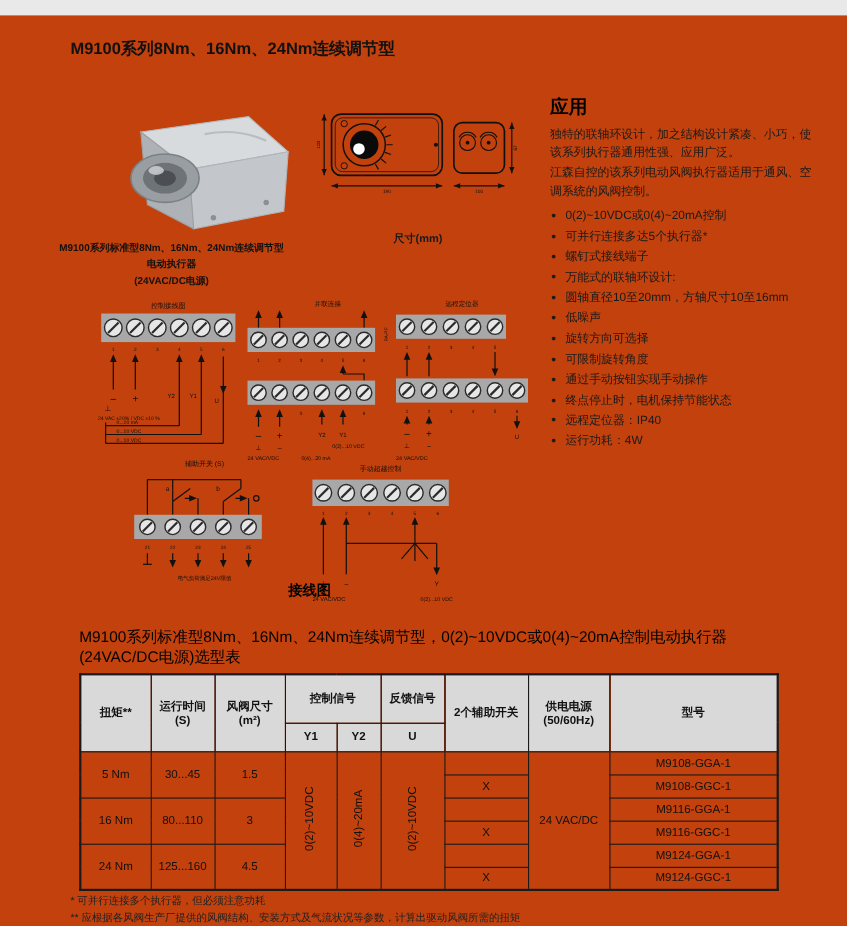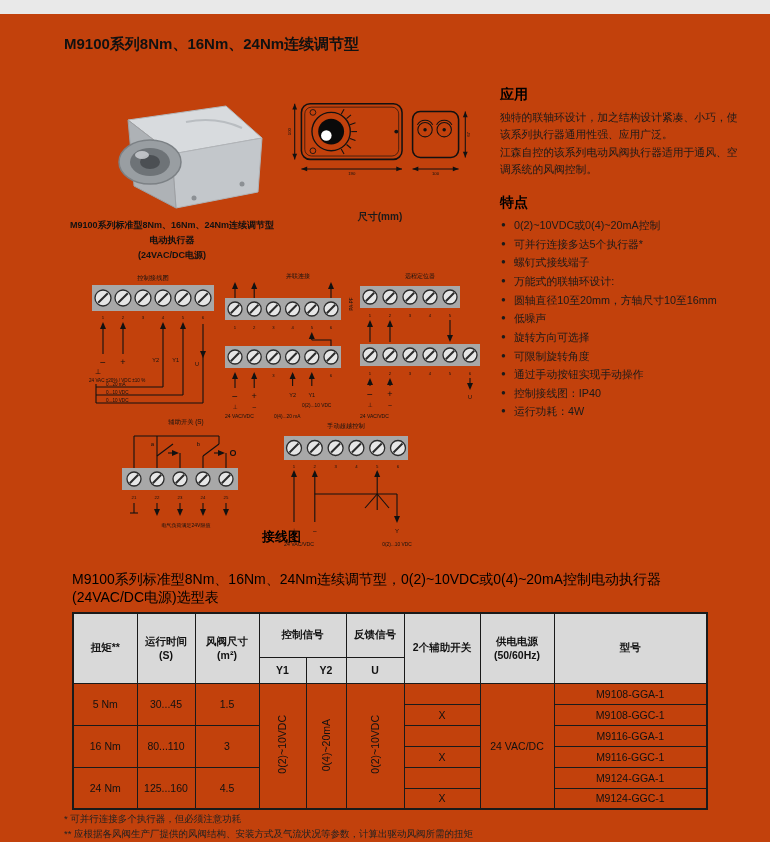--- a/index.html
+++ b/index.html
@@ -6,29 +6,29 @@
   html,body { background:#e9e9e9; }
   .page {
     position: relative; width: 770px; height: 842px; background: #c2410c;
     font-family: "Liberation Sans", "DejaVu Sans", sans-serif; color: #1a1a1a;
     margin: 14px auto; overflow: hidden;
   }
   .abs { position: absolute; }
   .page-title { left: 64px; top: 21px; font-size: 15px; font-weight: bold; color: #111; }
 
   
-  .prod-caption { left: 52px; top: 204px; width: 240px; text-align: center;
+  .prod-caption { left: 36px; top: 204px; width: 240px; text-align: center;
     font-size: 9px; font-weight: bold; line-height: 1.65; color: #111; }
 
   .dims-caption { left: 288px; top: 196px; width: 184px; text-align: center;
     font-size: 10px; font-weight: bold; }
 
   
   .right-col { left: 500px; top: 72px; width: 240px; }
-  .right-col h3 { font-size: 14px; font-weight: bold; margin: 0 0 5px 0; color: #000; }
+  .right-col h3 { font-size: 17px; font-weight: bold; margin: 0 0 5px 0; color: #000; }
   .right-col p { font-size: 10.8px; line-height: 1.6; margin: 0; }
   .feat-head { margin-top: 16px !important; }
   .feat-list { list-style: none; margin: 6px 0 0 1px; }
   .feat-list li { position: relative; padding-left: 13px; font-size: 10.8px;
     line-height: 1.32; margin-bottom: 4.4px; }
   .feat-list li::before { content: "●"; position: absolute; left: 0; top: 2px; font-size: 8px; }
 
   
   svg text { fill: #111; }
   .wire line, .wire polyline, .wire path { stroke: #111; stroke-width: 1.1; fill: none; }
@@ -117,32 +117,32 @@
     <polygon points="130,72 136,69.5 136,74.5"></polygon>
       <polygon points="178,72 172,69.5 172,74.5"></polygon>
     <text x="154" y="78.5" font-size="4.5" text-anchor="middle">100</text>
   </svg>
   <div class="abs dims-caption">尺寸(mm)</div>
 
   <div class="abs right-col">
     <h3>应用</h3>
     <p>独特的联轴环设计，加之结构设计紧凑、小巧，使该系列执行器通用性强、应用广泛。</p>
     <p>江森自控的该系列电动风阀执行器适用于通风、空调系统的风阀控制。</p>
-    <h3 class="feat-head">特点</h3>
     <ul class="feat-list">
       <li>0(2)~10VDC或0(4)~20mA控制</li>
       <li>可并行连接多达5个执行器*</li>
       <li>螺钉式接线端子</li>
       <li>万能式的联轴环设计:</li>
       <li>圆轴直径10至20mm，方轴尺寸10至16mm</li>
       <li>低噪声</li>
       <li>旋转方向可选择</li>
       <li>可限制旋转角度</li>
       <li>通过手动按钮实现手动操作</li>
-      <li>控制接线图：IP40</li>
+      <li>终点停止时，电机保持节能状态</li>
+      <li>远程定位器：IP40</li>
       <li>运行功耗：4W</li>
     </ul>
   </div>
 
   <svg class="abs wire" style="left:84px;top:258px" width="138" height="138" viewBox="0 0 138 138">
     <text x="69" y="8" font-size="6.3" text-anchor="middle">控制接线图</text>
     <rect class="strip" x="8" y="13" width="122" height="26"></rect>
     <g class="screw" transform="translate(19,26)">
         <circle r="8"></circle>
         <line x1="-4.8" y1="4.8" x2="4.8" y2="-4.8"></line>

